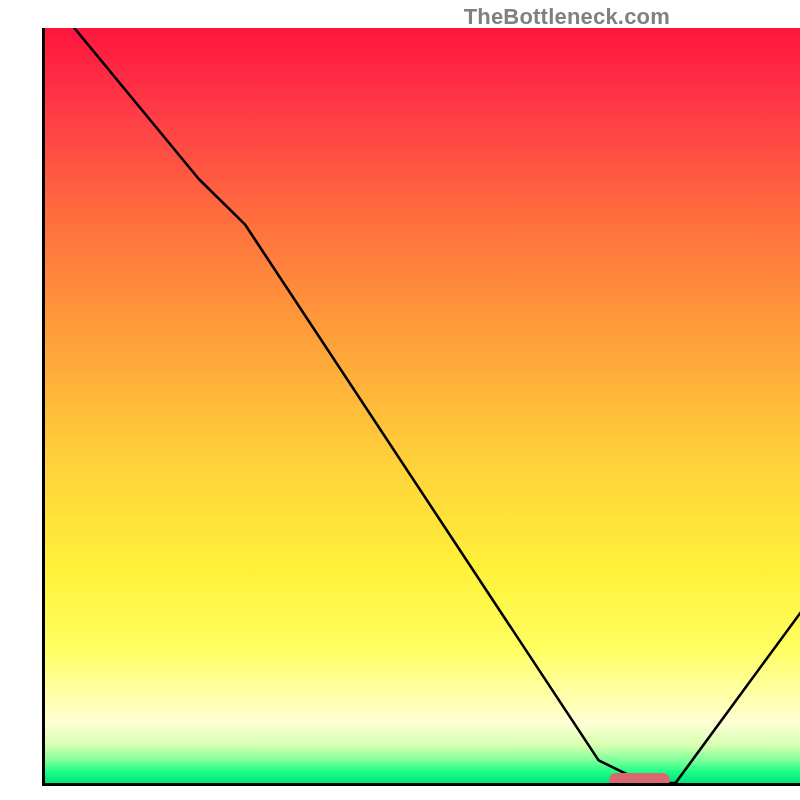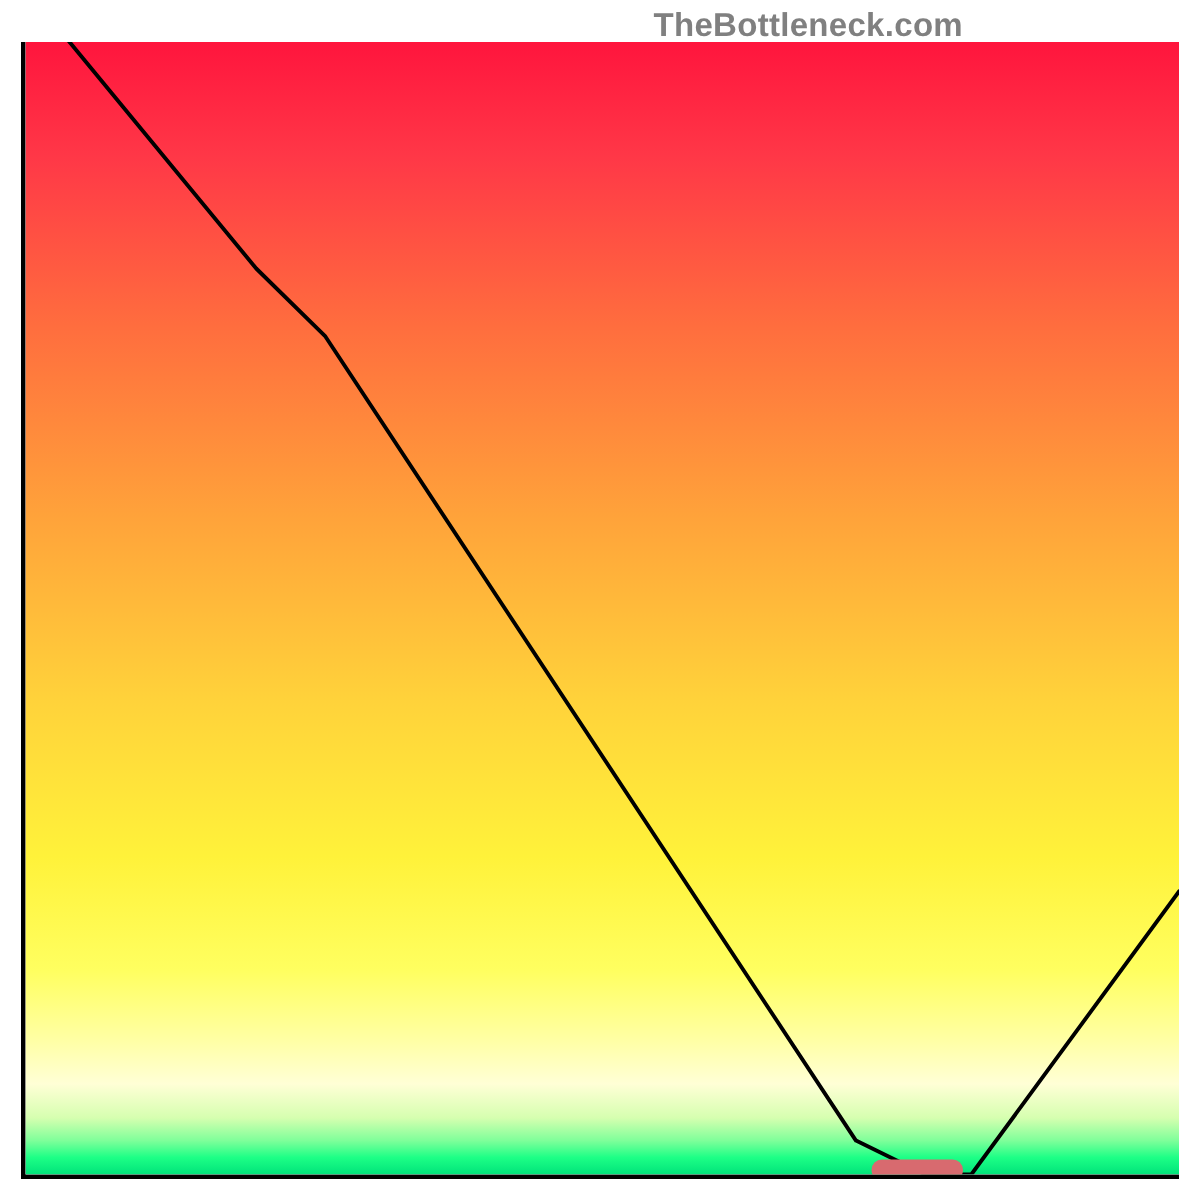--- a/index.html
+++ b/index.html
@@ -8,20 +8,21 @@
     width: 800px;
     height: 800px;
     background: #ffffff;
     font-family: Arial, Helvetica, sans-serif;
     overflow: hidden;
   }
   .stage {
     position: relative;
     width: 652px;
     height: 800px;
+    margin-left: 28px;
   }
   .watermark {
     position: absolute;
     top: 4px;
     right: 10px;
     font-size: 22px;
     font-weight: bold;
     color: #808080;
     letter-spacing: 0.2px;
     z-index: 10;

